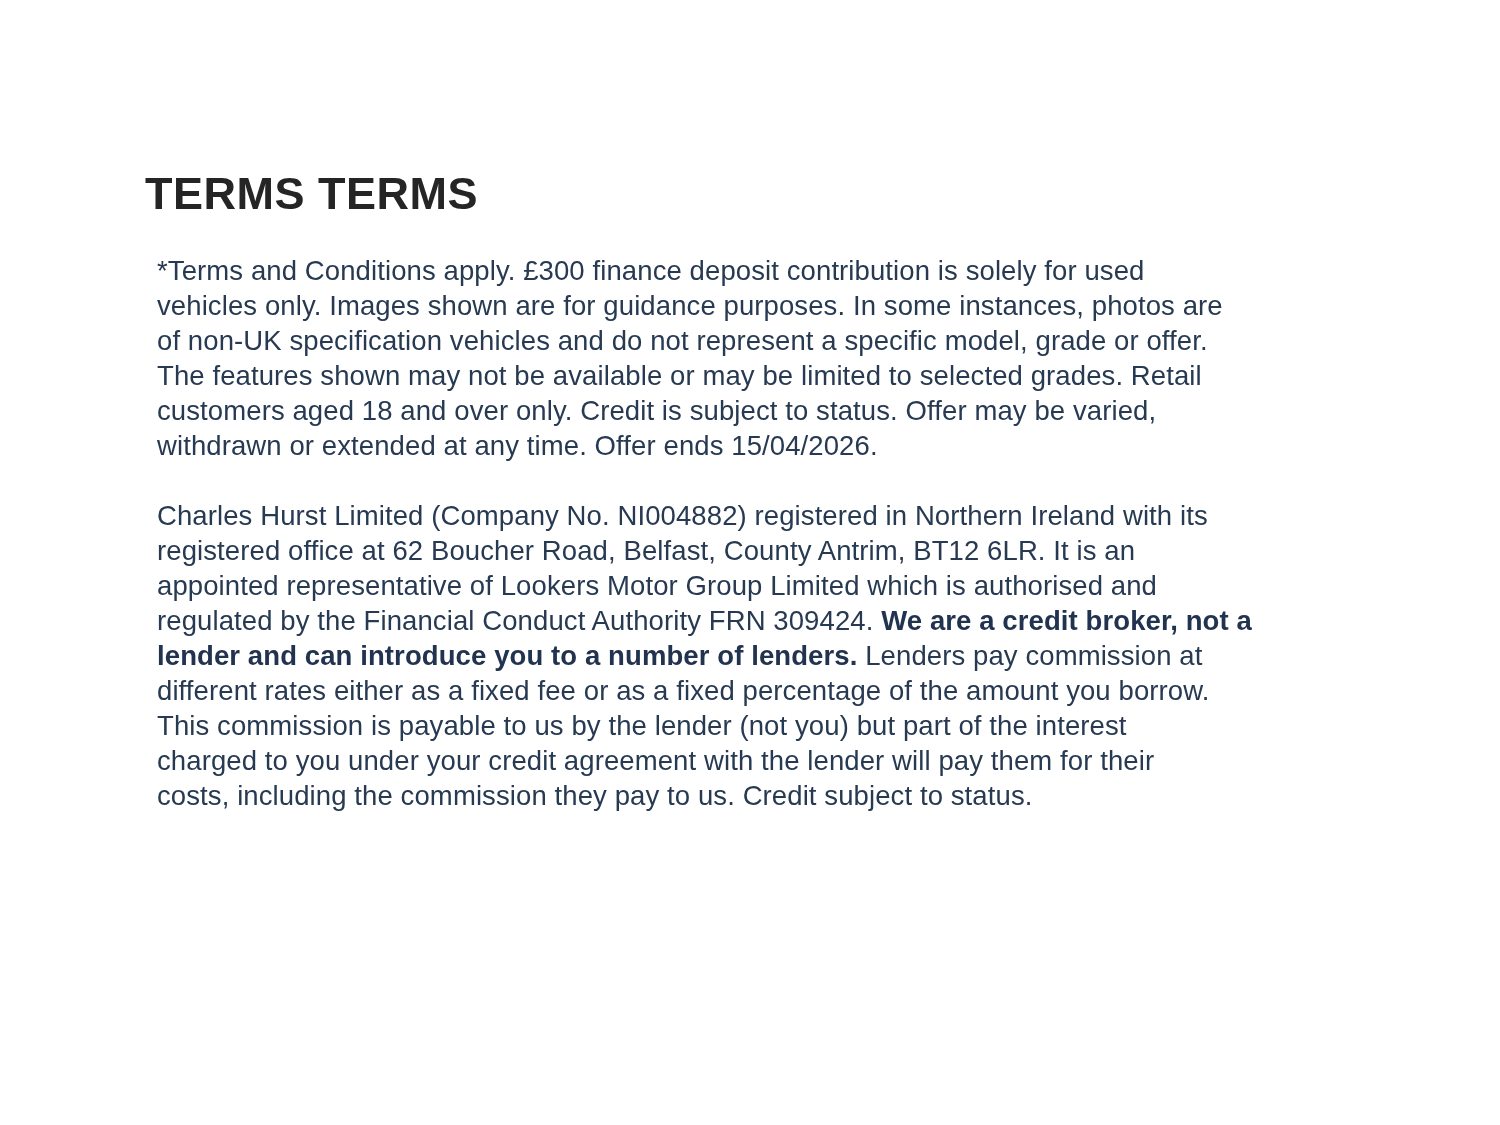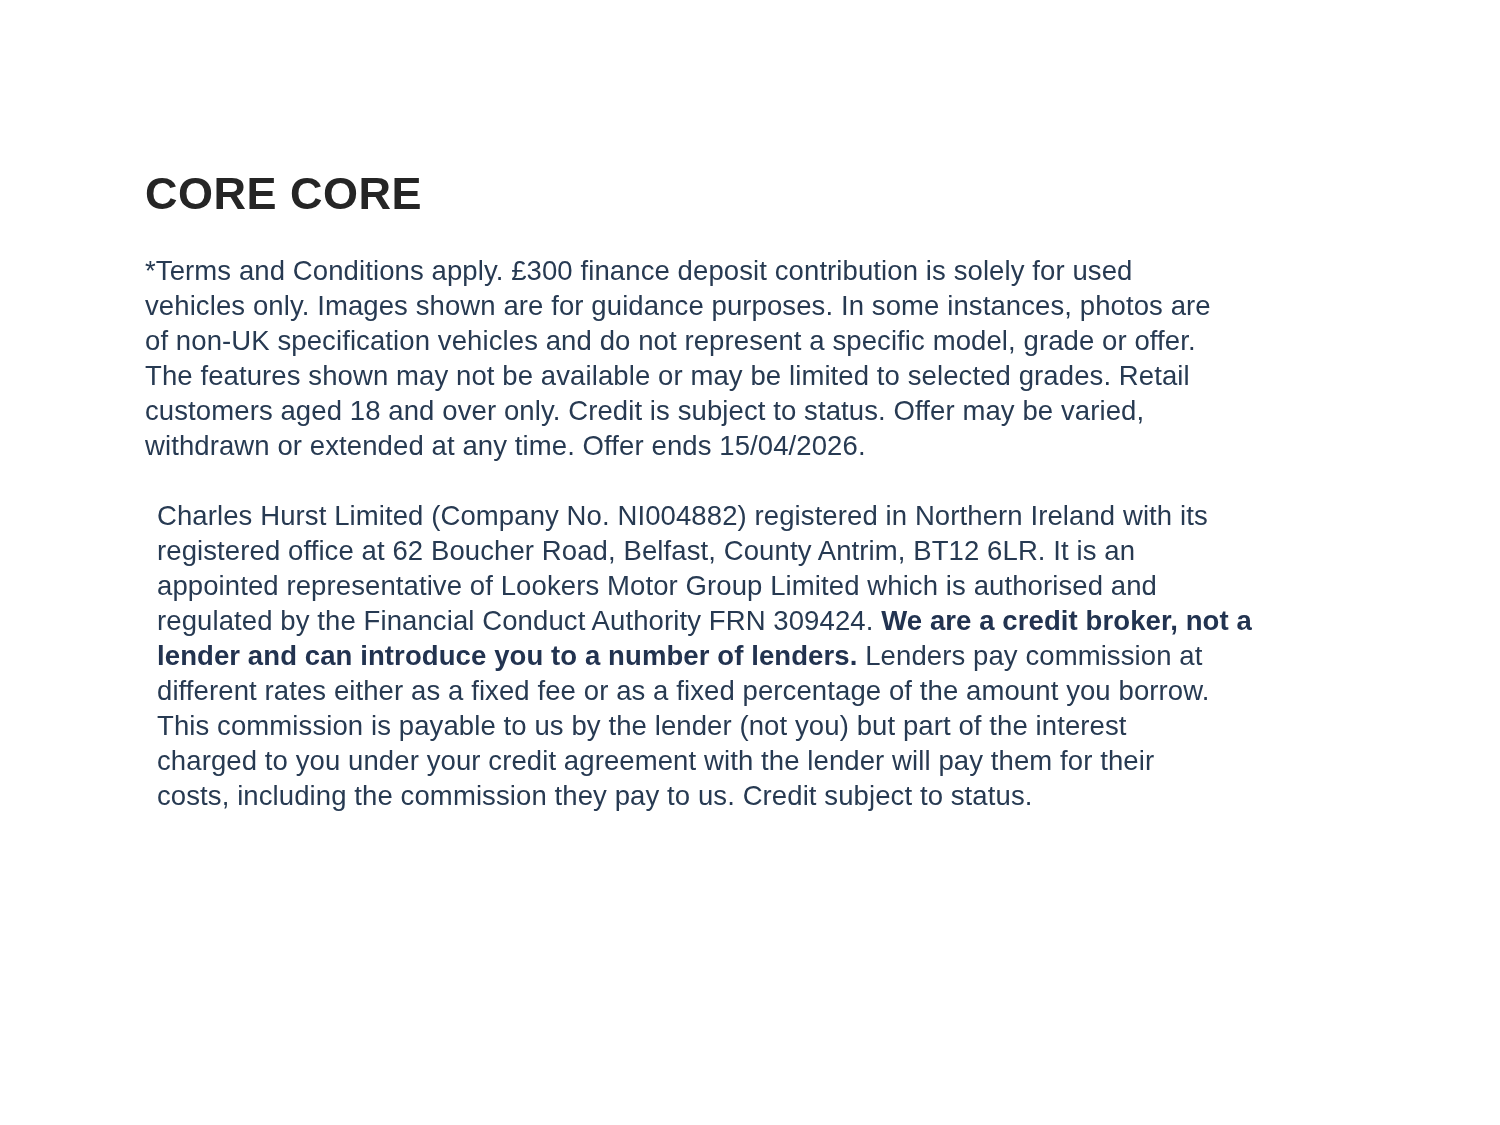--- a/index.html
+++ b/index.html
@@ -28,35 +28,35 @@
   .terms-text {
     max-width: 1222px;
     color: #273a52;
     font-size: 27.5px;
     line-height: 35px;
     font-weight: 400;
     letter-spacing: 0.1px;
     white-space: pre-line;
   }
   .terms-paragraph-1 {
-    margin: 36px 0 35px 0;
+    margin: 36px 0 35px 12px;
   }
   .terms-paragraph-2 {
     margin: 12px;
   }
   .bold-statement {
     font-weight: 700;
     color: #223350;
   }
 </style>
 </head>
 <body>
 
 <div class="page">
-  <h1 class="page-title">CORE CORE</h1>
+  <h1 class="page-title">TERMS TERMS</h1>
 
   <p class="terms-text terms-paragraph-1">*Terms and Conditions apply. £300 finance deposit contribution is solely for used
 vehicles only. Images shown are for guidance purposes. In some instances, photos are
 of non-UK specification vehicles and do not represent a specific model, grade or offer.
 The features shown may not be available or may be limited to selected grades. Retail
 customers aged 18 and over only. Credit is subject to status. Offer may be varied,
 withdrawn or extended at any time. Offer ends 15/04/2026.</p>
 
   <p class="terms-text terms-paragraph-2"><span>Charles Hurst Limited (Company No. NI004882) registered in Northern Ireland with its
 registered office at 62 Boucher Road, Belfast, County Antrim, BT12 6LR. It is an

